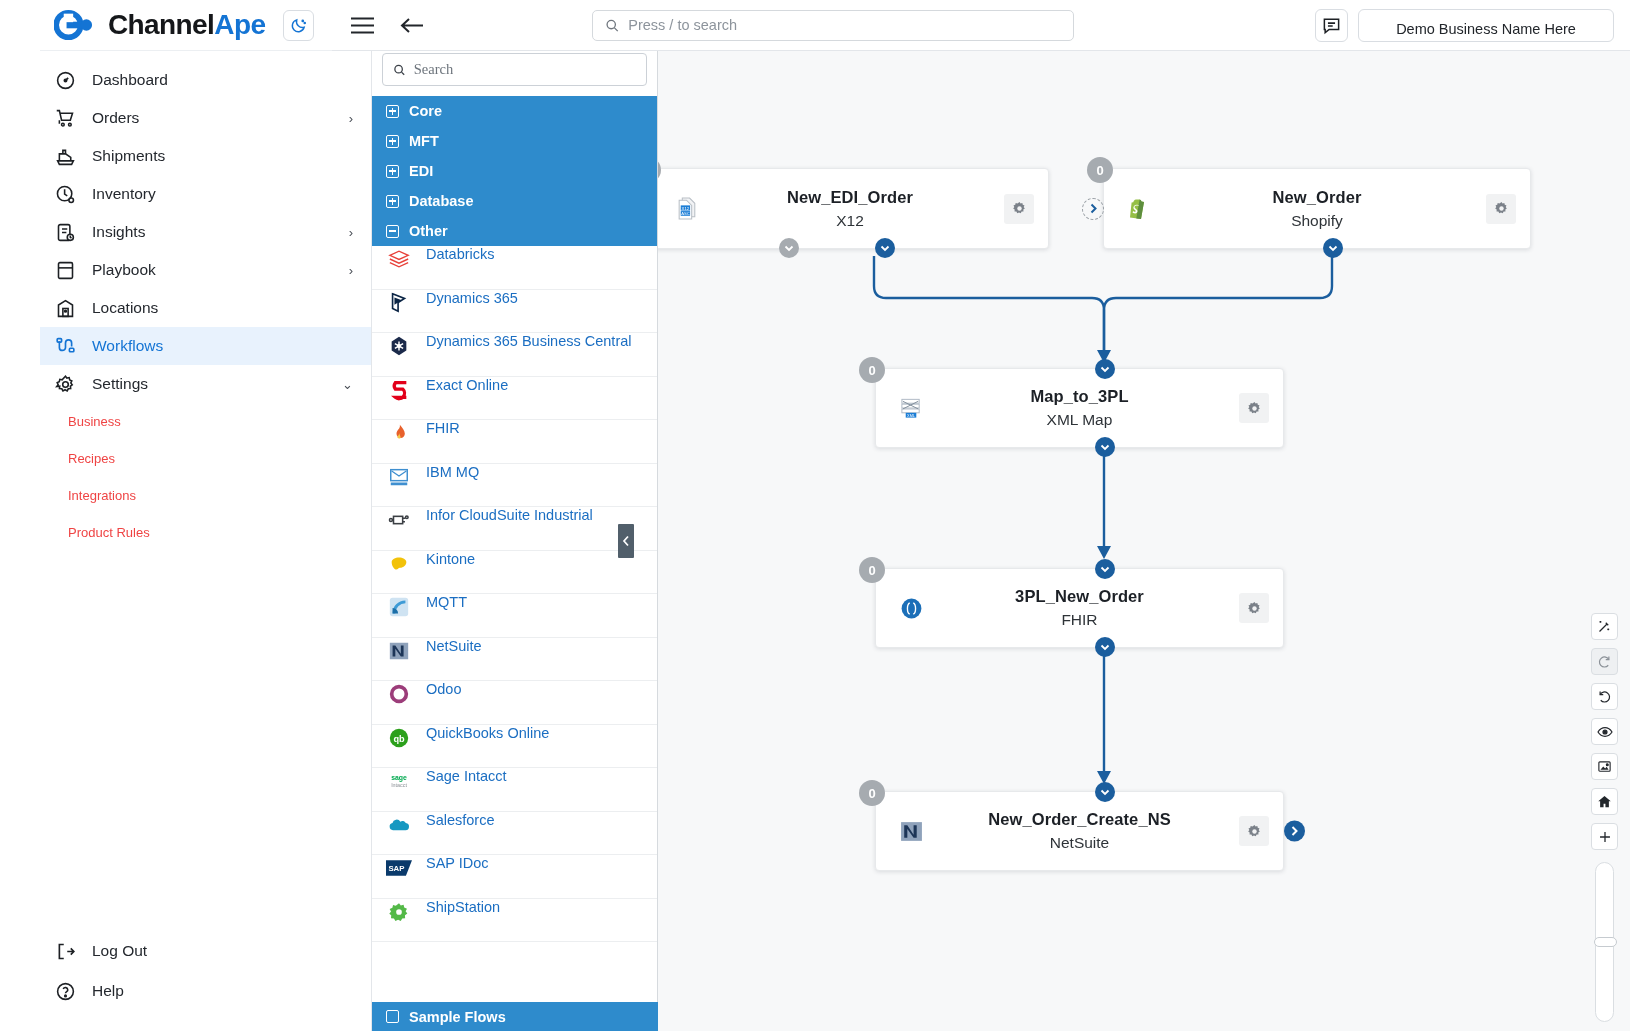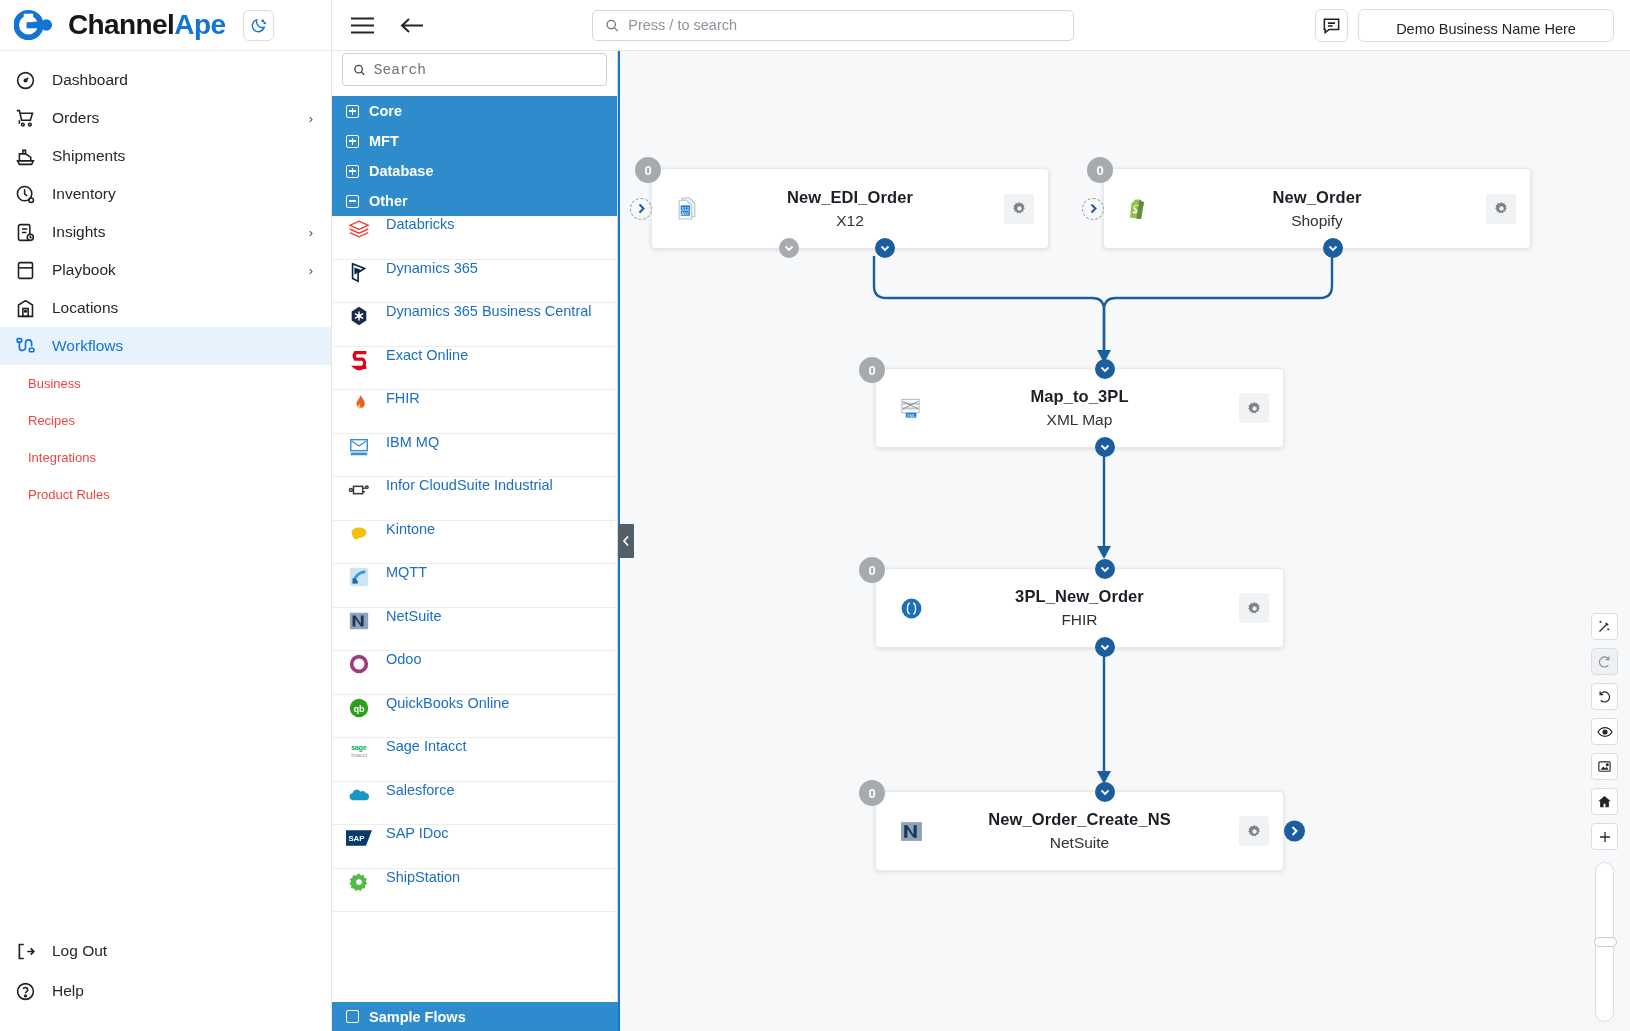--- a/index.html
+++ b/index.html
@@ -1,21 +1,21 @@
 <!DOCTYPE html>
 <html><head>
 <meta charset="utf-8">
 <style>
   * { box-sizing: border-box; margin: 0; padding: 0; }
   html, body {
     width: 1630px; height: 1031px;
     font-family: "Liberation Sans", sans-serif;
     overflow: hidden; background: #ffffff;
   }
-  .app { position: relative; width: 1630px; height: 1031px; display: flex; }
+  .app { position: relative; width: 1630px; height: 1031px; display: flex; padding-left: 40px; }
 
   
   .sidebar {
     width: 332px; height: 1031px; background: #fff;
     border-right: 1px solid #e3e6ea;
     display: flex; flex-direction: column; flex: 0 0 332px;
     position: relative; z-index: 5;
   }
   .brand {
     height: 51px; display: flex; align-items: center; gap: 10px;
@@ -62,21 +62,21 @@
     background: #fff; color: #2b2f35; border-bottom: 1px solid #fff;
     margin-bottom: -1px; border-top-left-radius: 5px; border-top-right-radius: 5px;
   }
   .panel-search { padding: 11px 10px 10px 10px; }
   .search-box {
     display: flex; align-items: center; gap: 8px; height: 33px;
     border: 1px solid #ccd1d7; border-radius: 4px; padding: 0 10px;
   }
   .search-box input {
     border: 0; outline: none; font-size: 14.5px; width: 100%;
-    font-family: Liberation Mono, monospace; color: #2b2f35; background: transparent;
+    font-family: Liberation Serif, serif; color: #2b2f35; background: transparent;
   }
   .search-box input::placeholder { color: #6d747c; }
   .cat-list { background: #2e8bcc; }
   .cat {
     display: flex; align-items: center; gap: 10px; height: 30px;
     padding-left: 14px; color: #fff; font-size: 14.5px; font-weight: 600; cursor: pointer;
   }
   .cat .pm {
     width: 13px; height: 13px; border: 1.4px solid #fff; border-radius: 2px;
     position: relative; flex: 0 0 13px;
@@ -310,20 +310,30 @@
         <span class="nav-ico">
           <svg width="21" height="21" viewBox="0 0 24 24" fill="none" stroke="#1474d4" stroke-width="1.9">
               <path d="M5 6v7a3.5 3.5 0 007 0V8a3.5 3.5 0 017 0v4"></path>
               <rect x="2.5" y="3" width="5" height="4" rx="1"></rect>
               <rect x="16.5" y="14" width="5" height="4" rx="1"></rect>
             </svg>
         </span>
         <span class="nav-label">Workflows</span>
         <span class="nav-chev"></span>
       </div>
+      <div class="nav-item">
+        <span class="nav-ico">
+          <svg width="21" height="21" viewBox="0 0 24 24" fill="none" stroke="#1d2024" stroke-width="1.8">
+              <circle cx="12" cy="12" r="3.2"></circle>
+              <path d="M12 2.5l1.6 2.2 2.6-.6.6 2.6 2.4 1.1-1.1 2.4 1.6 2.1-2.1 1.6.3 2.7-2.7.3-1.3 2.4-2.4-1.3-2.4 1.3-1.3-2.4-2.7-.3.3-2.7L2 14.3l1.6-2.1-1.1-2.4 2.4-1.1.6-2.6 2.6.6z"></path>
+            </svg>
+        </span>
+        <span class="nav-label">Settings</span>
+        <span class="nav-chev">⌄</span>
+      </div>
 
       <div class="nav-sub">Business</div>
       <div class="nav-sub">Recipes</div>
       <div class="nav-sub">Integrations</div>
       <div class="nav-sub">Product Rules</div>
     </nav>
 
     <div class="nav-bottom">
       <div class="nav-item">
         <span class="nav-ico">
@@ -364,20 +374,24 @@
     </div>
 
     <div class="cat-list">
       <div class="cat">
           <span class="pm plus"></span>
           <span>Core</span>
         </div>
       <div class="cat">
           <span class="pm plus"></span>
           <span>MFT</span>
+        </div>
+      <div class="cat">
+          <span class="pm plus"></span>
+          <span>EDI</span>
         </div>
       <div class="cat">
           <span class="pm plus"></span>
           <span>Database</span>
         </div>
       <div class="cat">
           <span class="pm"></span>
           <span>Other</span>
         </div>
     </div>

